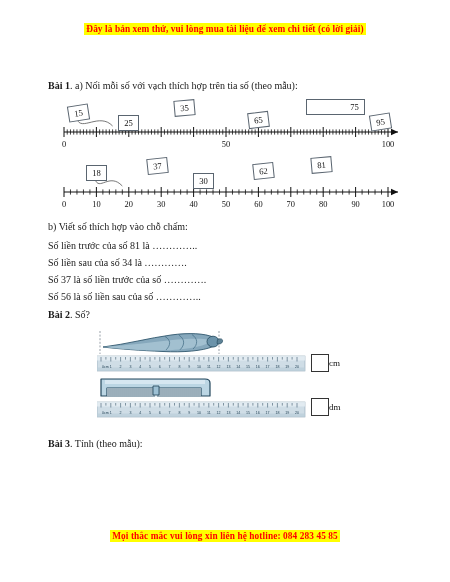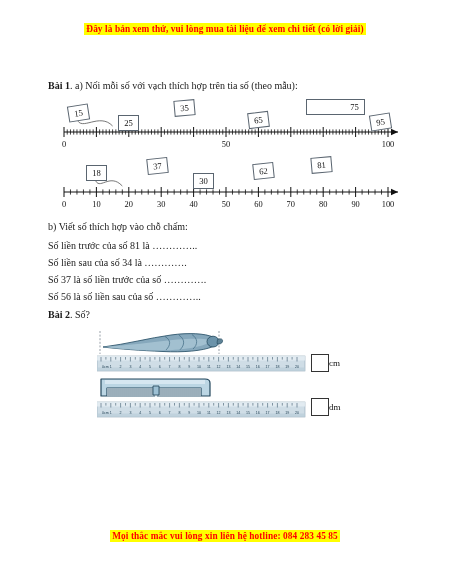--- a/index.html
+++ b/index.html
@@ -554,18 +554,21 @@
           <text x="200" y="38" text-anchor="middle" font-family="&quot;Liberation Sans&quot;, sans-serif" font-size="3.6" fill="#1c3c50">20</text>
         </g>
       </svg>
   </div>
 
   <div class="unit-box-row" id="unit-dm-row">
     <div class="ans-box"></div>
     <span class="unit-label">dm</span>
   </div>
 
+  <div class="txt" id="ex3-heading">
+    <span style="font-weight:bold">Bài 3</span><span>. Tính (theo mẫu):</span>
+  </div>
 
   <div class="banner" id="bottom-banner">
     <span class="hl">Mọi thắc mắc vui lòng xin liên hệ hotline: 084 283 45 85</span>
   </div>
 
 </div>
 
 </body></html>

